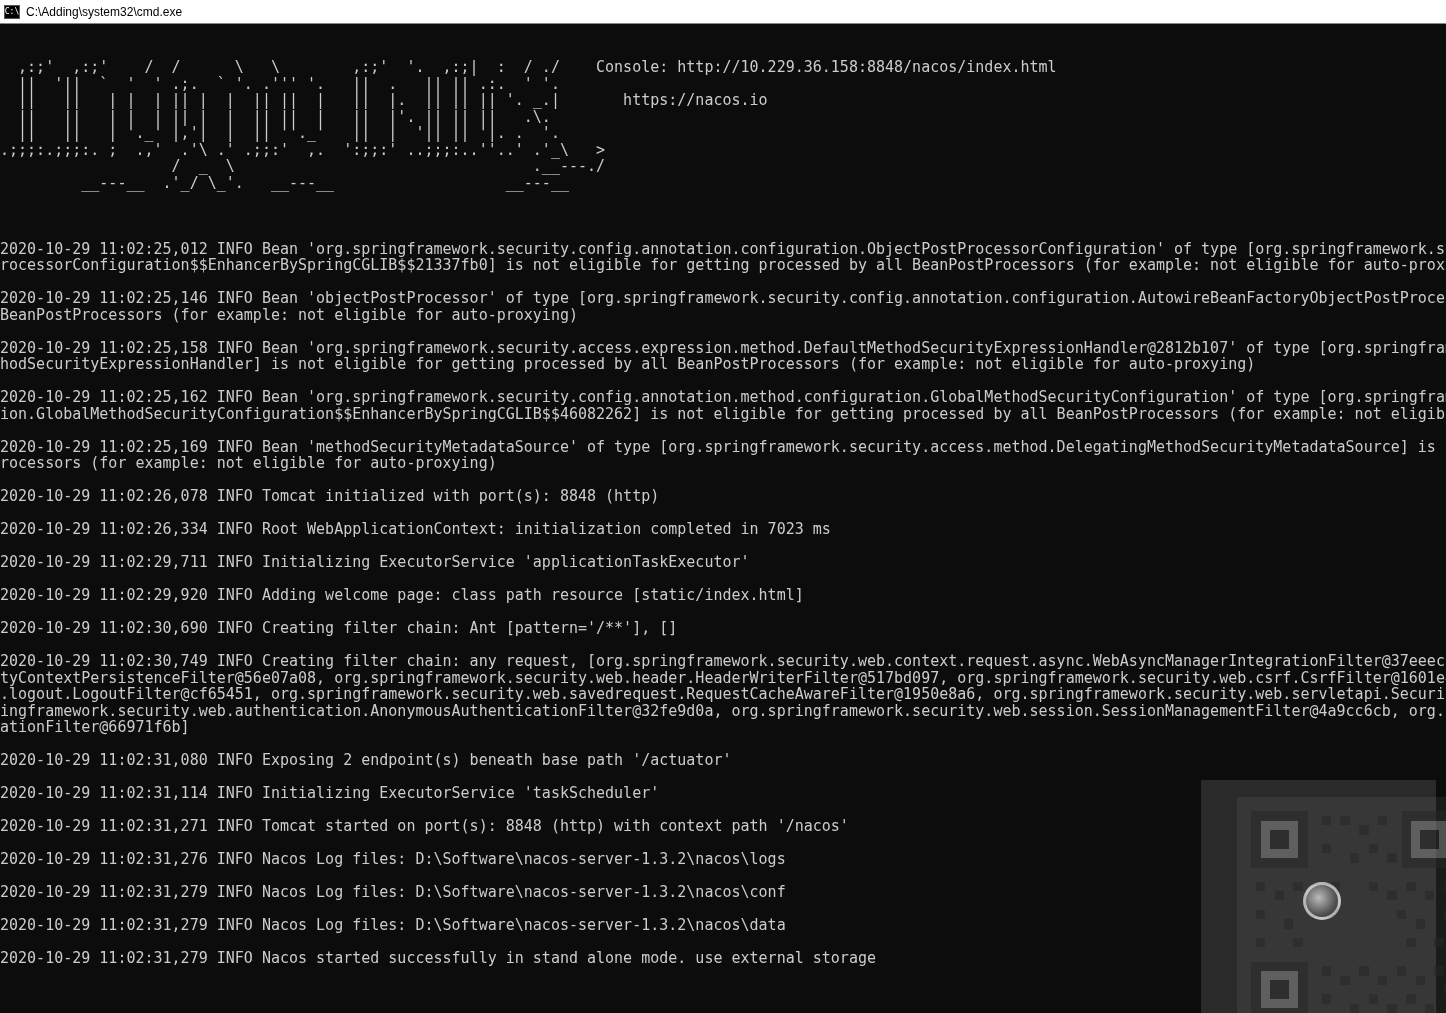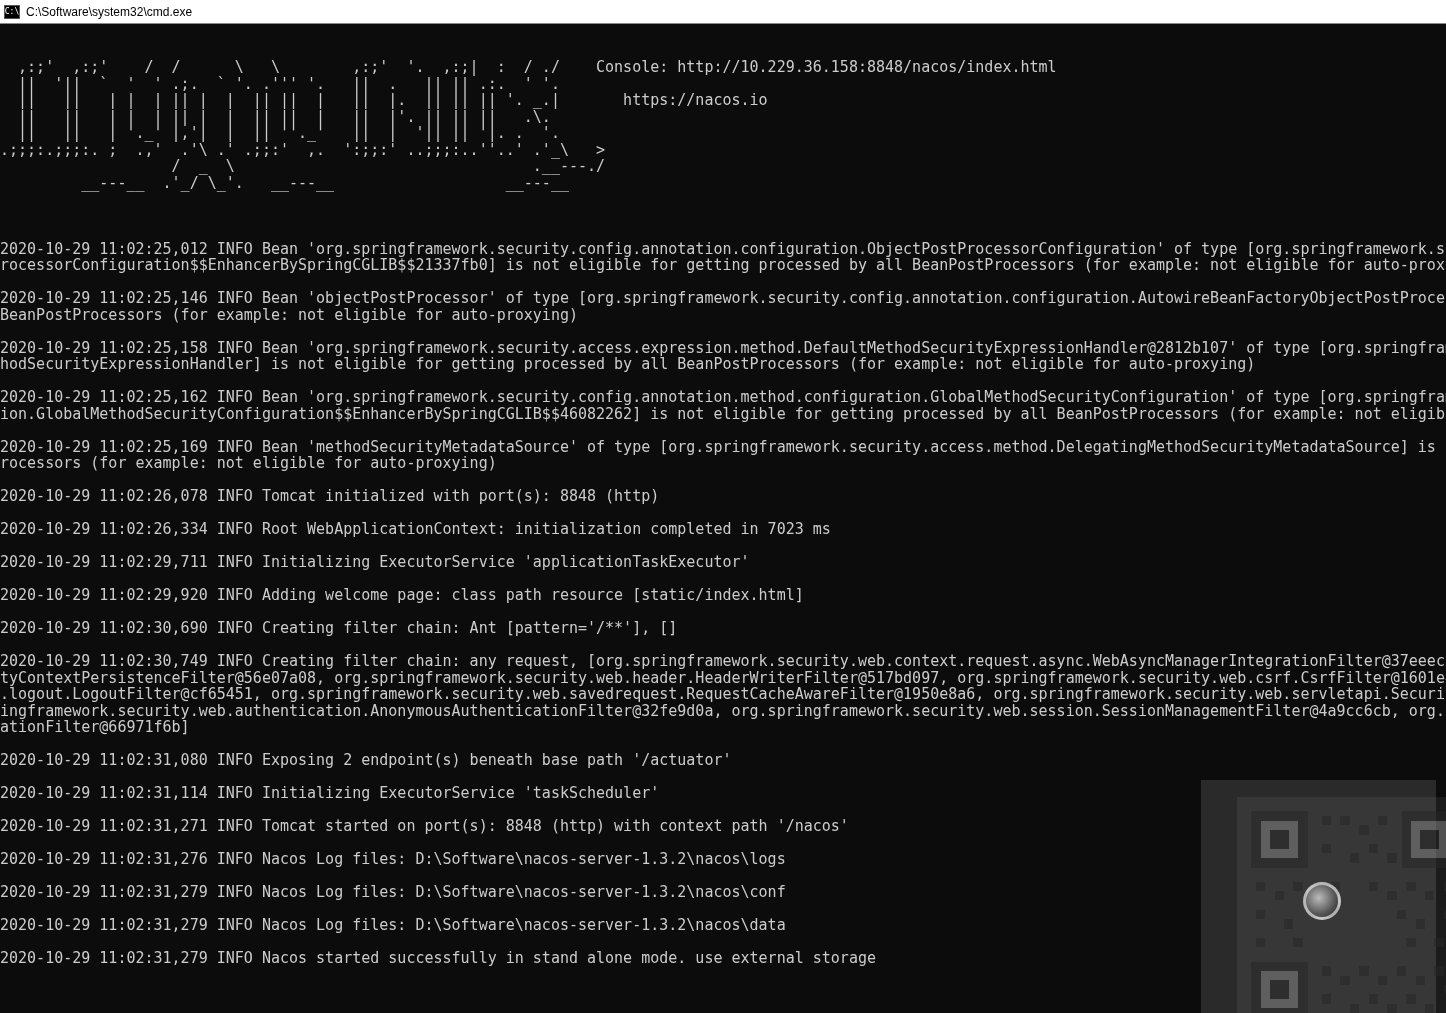--- a/index.html
+++ b/index.html
@@ -76,21 +76,21 @@
     background: radial-gradient(circle at 40% 40%, #bbb 0%, #555 60%, #222 100%);
     border-radius: 50%;
     border: 3px solid rgba(255,255,255,0.6);
   }
 </style>
 </head>
 <body>
 
 <div class="title-bar">
   <span class="cmd-icon">C:\</span>
-  <span>C:\Software\system32\cmd.exe</span>
+  <span>C:\Adding\system32\cmd.exe</span>
 </div>
 
 <div class="console">
   <div id="ascii-block">  ,:;'  ,:;'    /  /      \   \        ,:;'  '.  ,:;|  :  / ./    Console: http://10.229.36.158:8848/nacos/index.html
   ||  '||  `  '  ' .;.  ` '. .''' '.   ||  .   || || .:.  ' '.
   ||   ||   | |  | || |  |  || ||  |   ||  |.  || || || '. _.|       https://nacos.io
   ||   ||   | |  | || |  |  || ||  |   ||  |'. || || ||   .\.
   ||   ||   | '._' |,'|  |  || ''._'   ||  |  '|| || '|. .  '.
 .;;;:.;;;:. ;  .,'  .'\ .' .;;:'  ,.  ':;;:' ..;;;:..''..' .'_\   &gt;
                    /  _  \                                 .__---./

